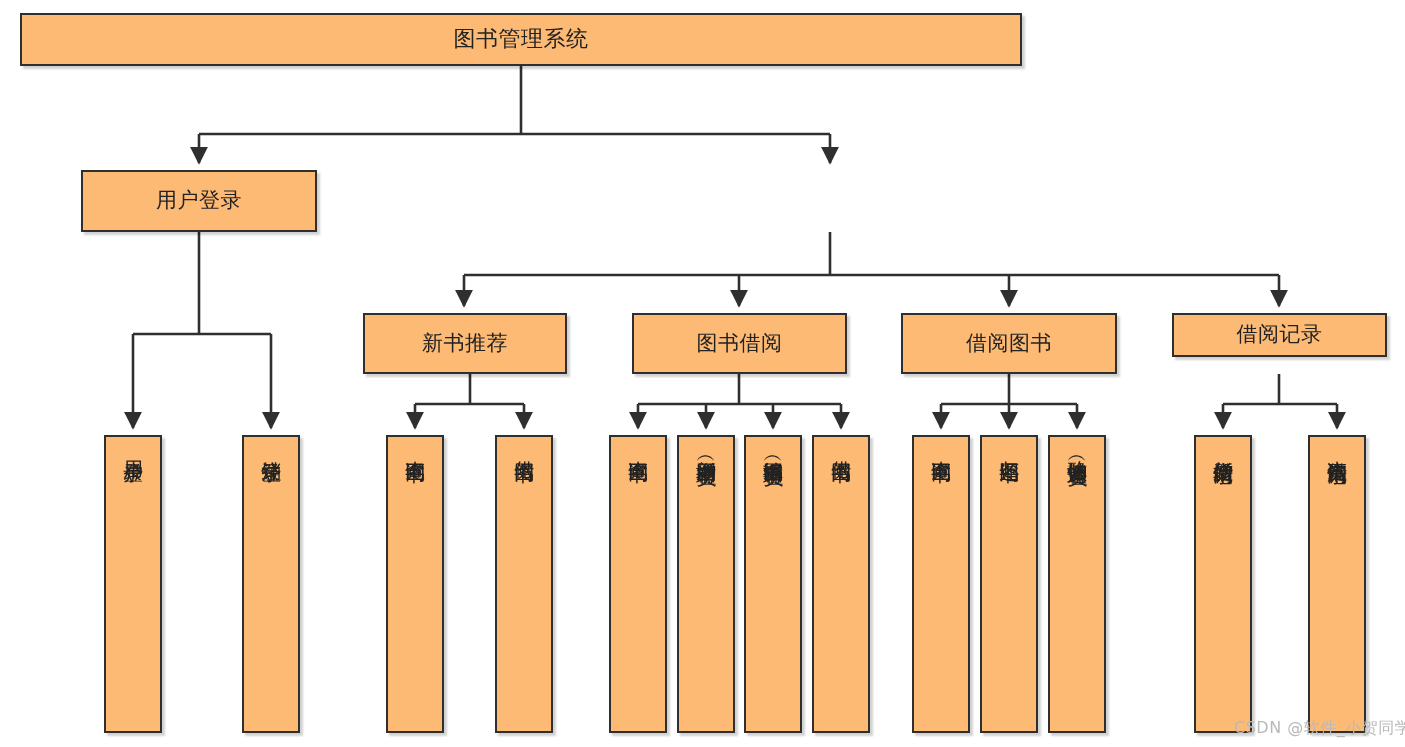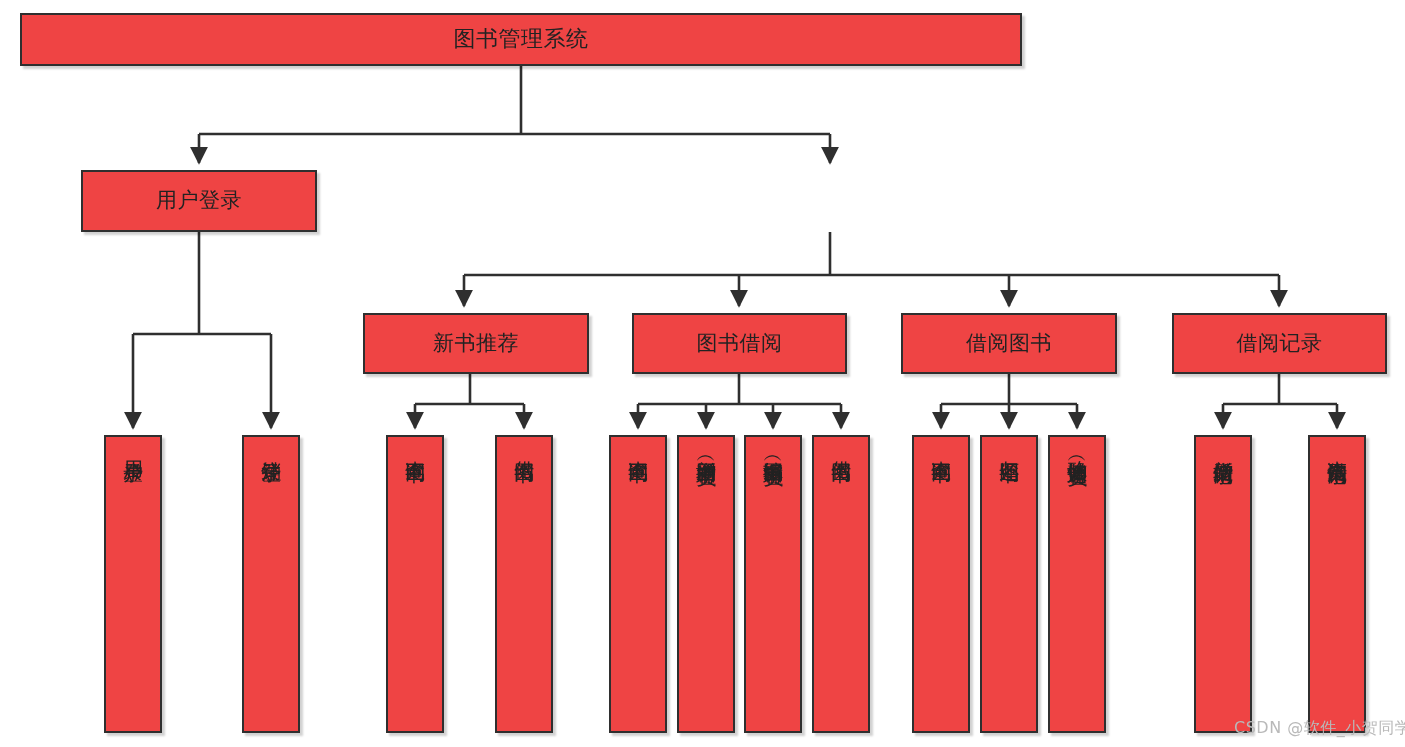--- a/index.html
+++ b/index.html
@@ -21,21 +21,21 @@
     position: absolute;
     left: 0;
     top: 0;
     width: 1405px;
     height: 747px;
     pointer-events: none;
   }
   .node {
     position: absolute;
     box-sizing: border-box;
-    background: #ef4444;
+    background: #fdba74;
     border: 2.5px solid #2f2f2f;
     box-shadow: 3px 3px 2px rgba(0,0,0,0.18);
     display: flex;
     align-items: center;
     justify-content: center;
     color: #222222;
   }
   .node.horizontal {
     font-size: 21px;
     letter-spacing: 0.5px;
@@ -124,30 +124,30 @@
   </svg>
 
   <div class="node horizontal root" style="left:20px; top:13px; width:1002px; height:53px;">
     <span>图书管理系统</span>
   </div>
 
   <div class="node horizontal" style="left:81px; top:170px; width:236px; height:62px;">
     <span>用户登录</span>
   </div>
 
-  <div class="node horizontal" style="left:363px; top:313px; width:226px; height:61px;">
+  <div class="node horizontal" style="left:363px; top:313px; width:204px; height:61px;">
     <span>新书推荐</span>
   </div>
   <div class="node horizontal" style="left:632px; top:313px; width:215px; height:61px;">
     <span>图书借阅</span>
   </div>
   <div class="node horizontal" style="left:901px; top:313px; width:216px; height:61px;">
     <span>借阅图书</span>
   </div>
-  <div class="node horizontal" style="left:1172px; top:313px; width:215px; height:61px;">
+  <div class="node horizontal" style="left:1172px; top:313px; width:215px; height:44px;">
     <span>借阅记录</span>
   </div>
 
   <div class="node vertical" style="left:104px; top:435px; width:58px; height:298px;">
     <span class="vtext">用户登录</span>
   </div>
   <div class="node vertical" style="left:242px; top:435px; width:58px; height:298px;">
     <span class="vtext">注销登录</span>
   </div>
 

